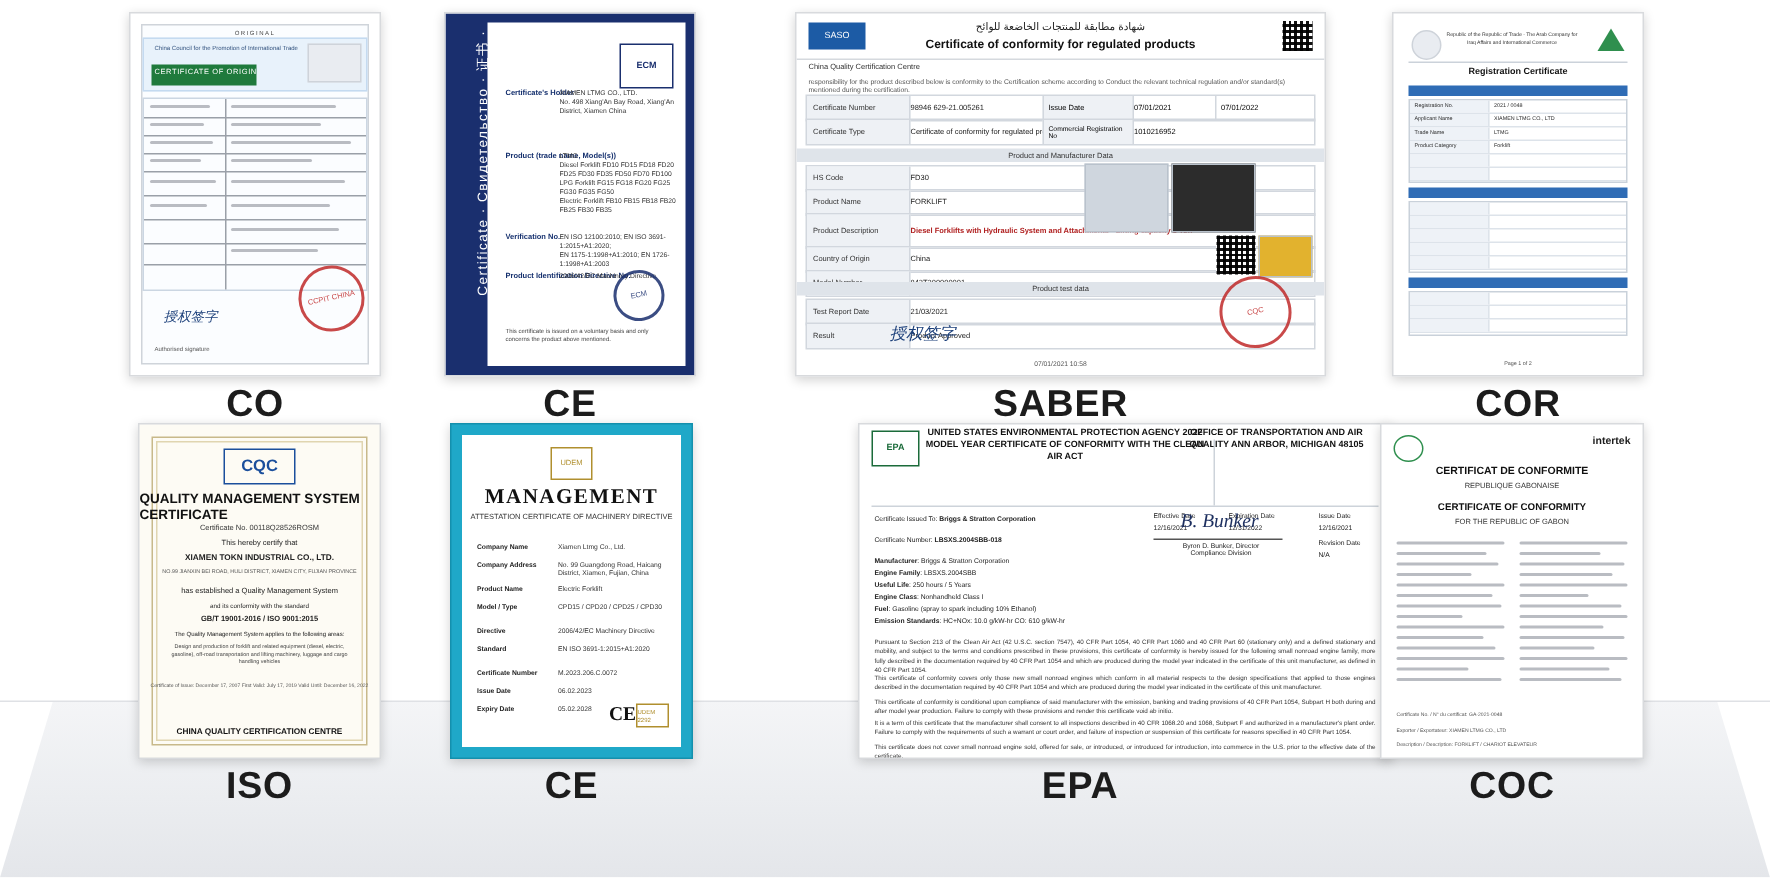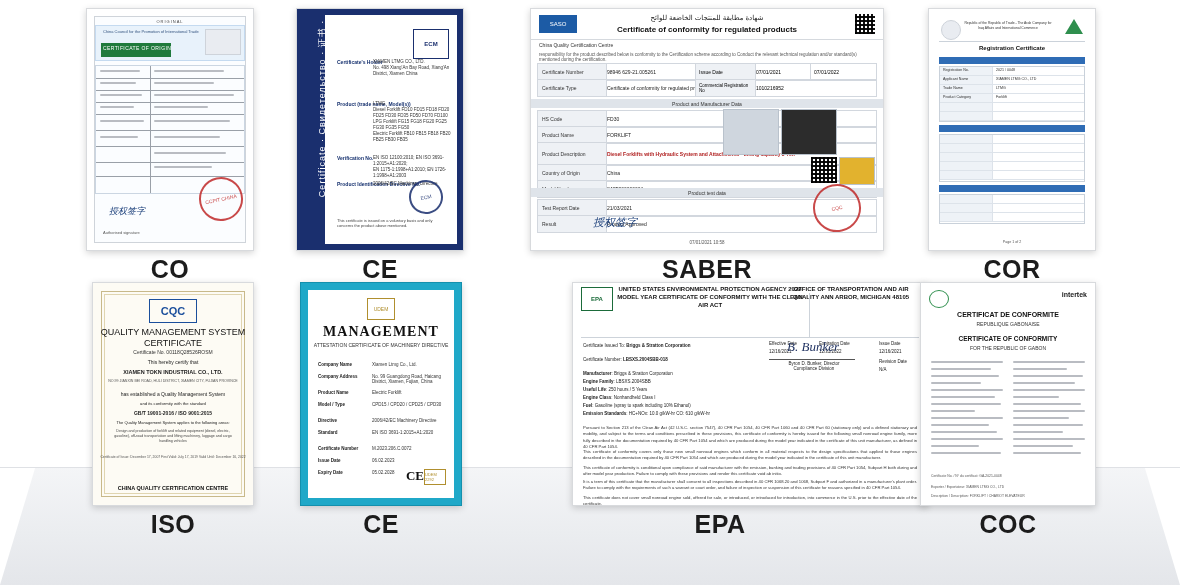--- a/index.html
+++ b/index.html
@@ -110,21 +110,21 @@
   #cor .bluebar{position:absolute;left:10px;right:10px;height:7px;background:#2f6cb5;}
   #cor .tbl{position:absolute;left:10px;right:10px;border:1px solid #c9d1da;}
   #cor .tr{position:absolute;left:0;right:0;height:8px;border-bottom:1px solid #dde3ea;}
   #cor .tc{position:absolute;top:0;bottom:0;width:52px;background:#eef2f7;border-right:1px solid #dde3ea;}
 
   
   #iso{left:92px;top:282px;width:162px;height:224px;}
   #iso .fr{position:absolute;inset:8px;border:1px solid #c8b98a;}
   #iso .fr2{position:absolute;inset:11px;border:1px solid #e0d5b0;}
   #iso .cqc{position:absolute;left:50%;top:16px;transform:translateX(-50%);width:46px;height:22px;border:1px solid #1b4f9c;color:#1b4f9c;font-size:11px;font-weight:bold;display:flex;align-items:center;justify-content:center;}
-  #iso .t1{position:absolute;left:0;right:0;top:44px;text-align:center;font-size:9px;font-weight:normal;color:#111;line-height:1.2;}
+  #iso .t1{position:absolute;left:0;right:0;top:44px;text-align:left;font-size:9px;font-weight:bold;color:#111;line-height:1.2;}
   #iso .t2{position:absolute;left:0;right:0;top:66px;text-align:center;font-size:5px;color:#333;}
   #iso .ctr{position:absolute;left:0;right:0;text-align:center;font-size:5px;color:#222;}
   #iso .seals{position:absolute;left:14px;right:14px;bottom:34px;height:26px;}
   #iso .sealsm{position:absolute;top:0;width:24px;height:24px;border:1px solid #2b58a6;border-radius:50%;color:#2b58a6;font-size:5px;display:flex;align-items:center;justify-content:center;}
   #iso .bottom{position:absolute;left:0;right:0;bottom:14px;text-align:center;font-size:5.5px;font-weight:bold;color:#111;}
 
   
   #ce2{left:300px;top:282px;width:162px;height:224px;background:#1fa8c8;border:1px solid #1490ad;padding:7px;}
   #ce2 .pg{position:absolute;left:7px;top:7px;right:7px;bottom:7px;background:#fff;}
   #ce2 .udem{position:absolute;left:50%;top:8px;transform:translateX(-50%);width:26px;height:20px;border:1px solid #b08f2e;color:#b08f2e;font-size:5px;display:flex;align-items:center;justify-content:center;}

